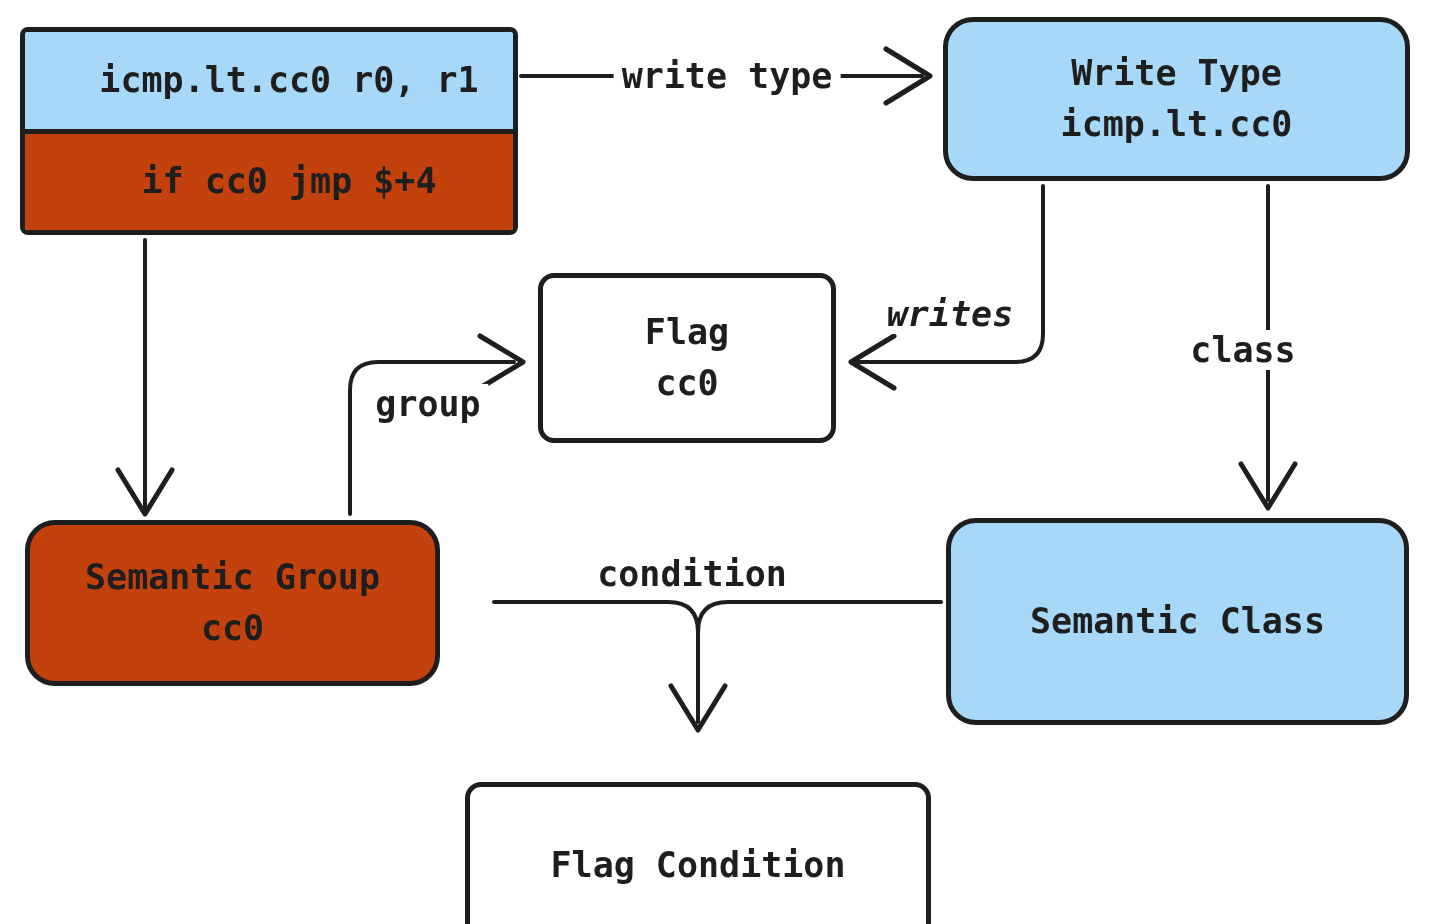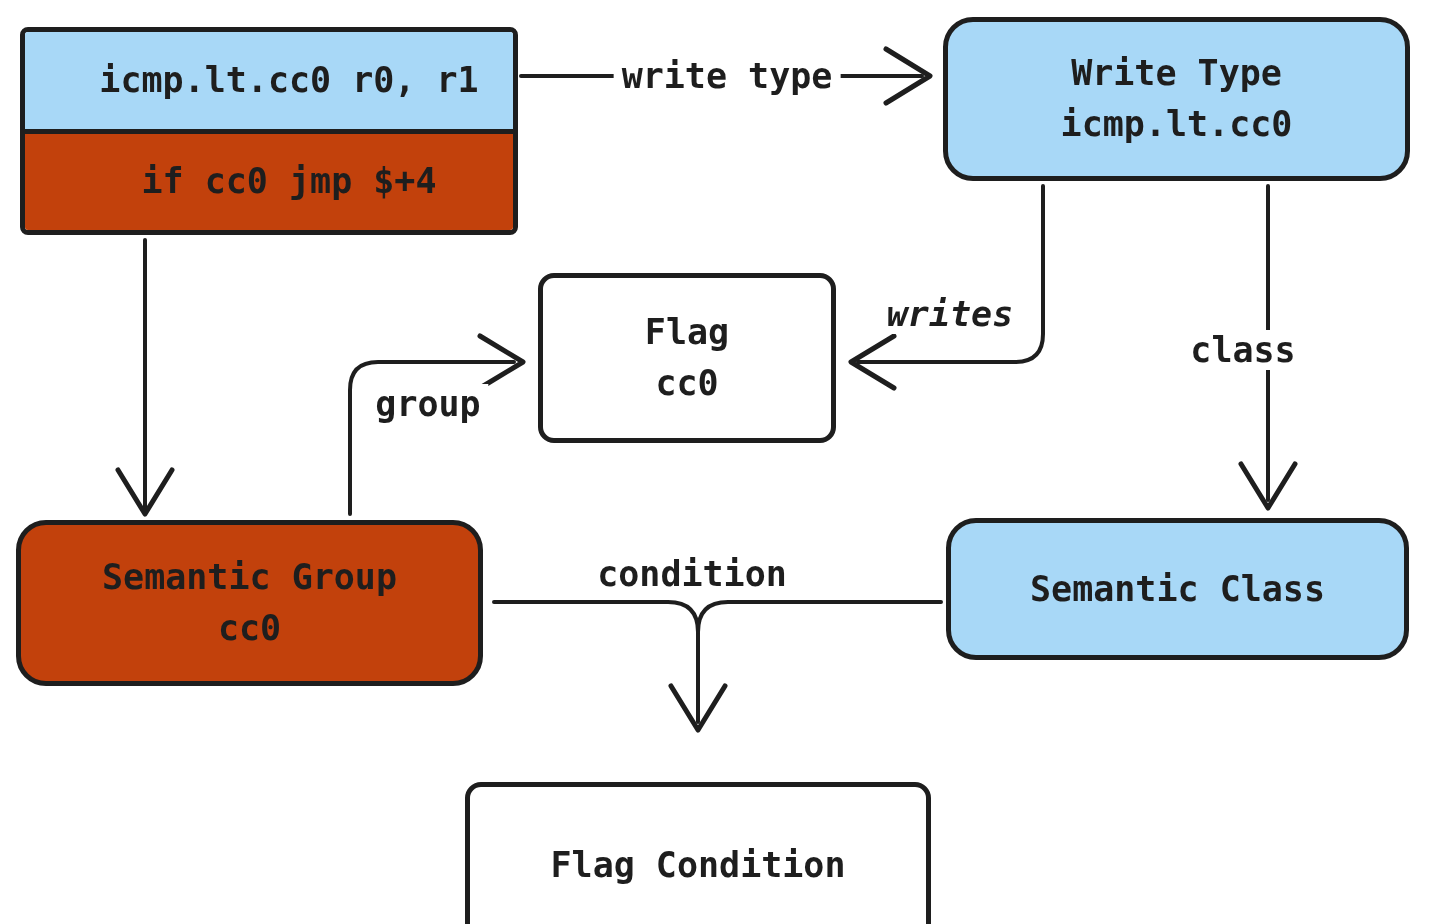--- a/index.html
+++ b/index.html
@@ -69,26 +69,26 @@
   <div class="node pill fill-blue" style="left:943px; top:17px; width:467px; height:164px;">
     <span>Write Type</span>
     <span>icmp.lt.cc0</span>
   </div>
 
   <div class="node round-lg fill-white" style="left:538px; top:273px; width:298px; height:170px;">
     <span>Flag</span>
     <span>cc0</span>
   </div>
 
-  <div class="node pill fill-orange" style="left:16px; top:520px; width:467px; height:166px;">
+  <div class="node pill fill-orange" style="left:25px; top:520px; width:415px; height:166px;">
     <span>Semantic Group</span>
     <span>cc0</span>
   </div>
 
-  <div class="node pill fill-blue" style="left:946px; top:518px; width:463px; height:142px;">
+  <div class="node pill fill-blue" style="left:946px; top:518px; width:463px; height:207px;">
     <span>Semantic Class</span>
   </div>
 
   <div class="node round-lg fill-white" style="left:465px; top:738px; width:466px; height:167px;margin-top:44px;">
     <span>Flag Condition</span>
   </div>
 
   <span class="edge-label" style="left:727px; top:76px;">write type</span>
   <span class="edge-label" style="left:950px; top:314px;font-style:italic;">writes</span>
   <span class="edge-label" style="left:1227px; top:350px;margin-left:16px;">class</span>

